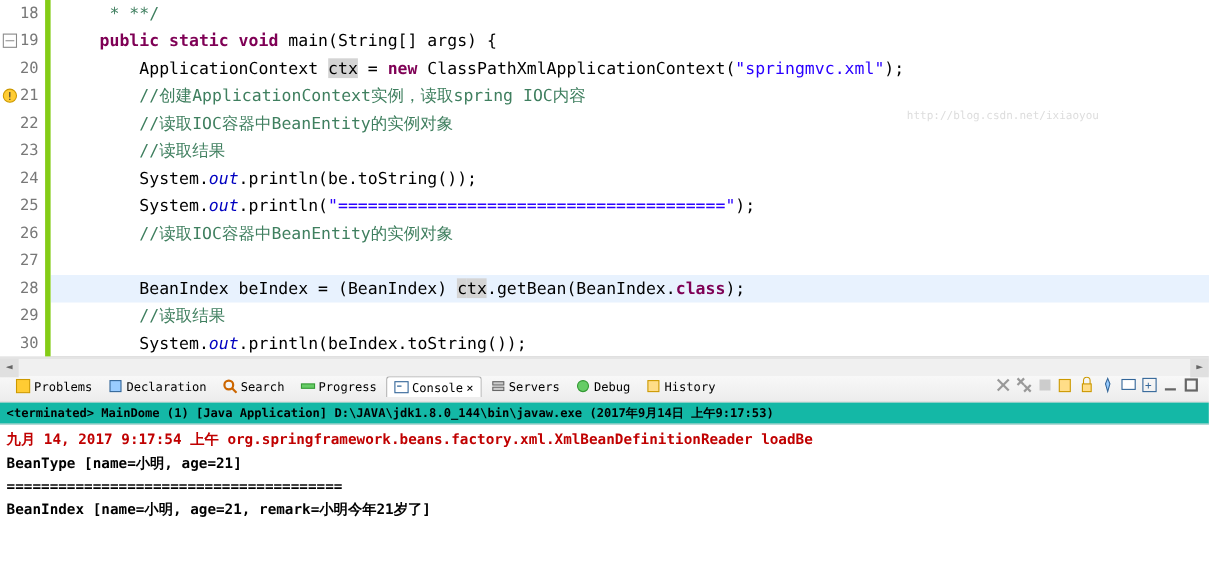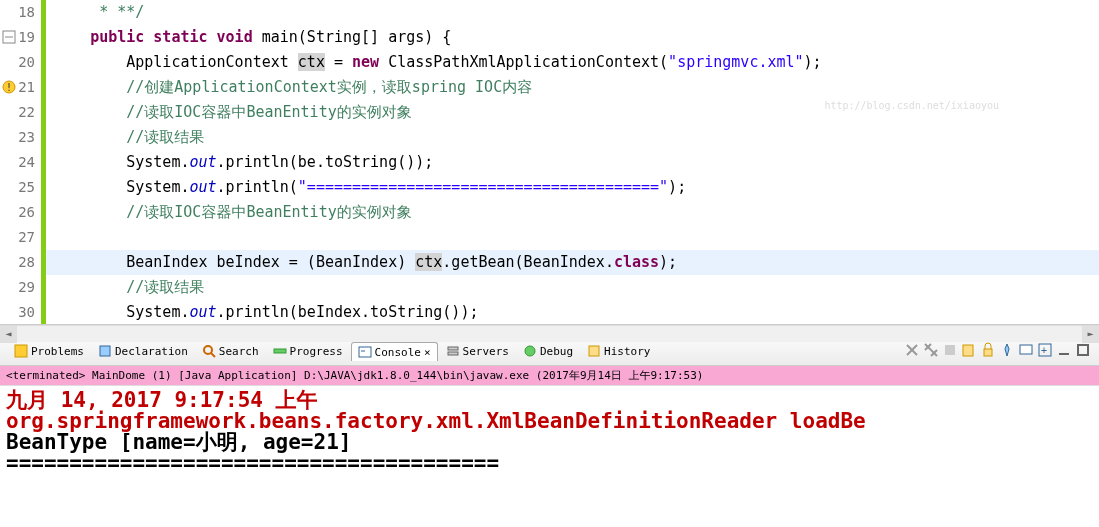--- a/index.html
+++ b/index.html
@@ -16,22 +16,22 @@
 .str { color:#2a00ff; }
 .fld { color:#0000c0; font-style:italic; }
 .mark { background:#d4d4d4; }
 .watermark { position:absolute; right:100px; top:100px; color:#ddd; font-size:10px; pointer-events:none; }
 .tabs { height:24px; background:linear-gradient(#f8f8f8,#ececec); border-bottom:1px solid #ccc; display:flex; align-items:flex-start; font-size:11px; padding:0 8px; gap:2px; }
 .tab { display:flex; align-items:center; gap:3px; padding:2px 6px; cursor:pointer; }
 .tab.active { background:#fff; border:1px solid #aaa; border-bottom:none; border-radius:3px 3px 0 0; }
 .ticon { width:14px; height:14px; display:inline-block; }
 .tb-icons { margin-left:auto; display:flex; gap:3px; }
 .tb-icons span { width:16px; height:16px; cursor:pointer; display:inline-block; }
-.term-hdr { height:20px; font-size:11px; padding:2px 6px; border-bottom:1px solid #ddd; background:#f9a8d4; }
-.console { padding:4px 6px; font-family:Consolas,"Microsoft YaHei",monospace; font-size:21px; font-weight:bold; line-height:21px; }
+.term-hdr { height:20px; font-size:11px; padding:2px 6px; border-bottom:1px solid #ddd; background:#14b8a6;font-weight:bold; }
+.console { padding:4px 6px; font-family:Consolas,"Microsoft YaHei",monospace; font-size:13px; font-weight:bold; line-height:21px; }
 .red { color:#c00000; }
 .scrollbar { height:17px; background:#f0f0f0; border-top:1px solid #ddd; position:relative; }
 .sb-l,.sb-r { position:absolute; top:0; width:17px; height:17px; background:#e0e0e0; text-align:center; line-height:15px; font-size:10px; color:#666; cursor:pointer; }
 .sb-l { left:0; } .sb-r { right:0; }
 </style>
 </head>
 <body>
 
 <div class="editor">
   <div class="gutter">
@@ -168,13 +168,14 @@
         </svg></span>
   </div>
 </div>
 
 <div class="term-hdr">&lt;terminated&gt; MainDome (1) [Java Application] D:\JAVA\jdk1.8.0_144\bin\javaw.exe (2017年9月14日 上午9:17:53)</div>
 
 <div class="console">
   <div class="red">九月 14, 2017 9:17:54 上午 org.springframework.beans.factory.xml.XmlBeanDefinitionReader loadBe</div>
   <div>BeanType [name=小明, age=21]</div>
   <div>=======================================</div>
+  <div>BeanIndex [name=小明, age=21, remark=小明今年21岁了]</div>
 </div>
 
 </body></html>

